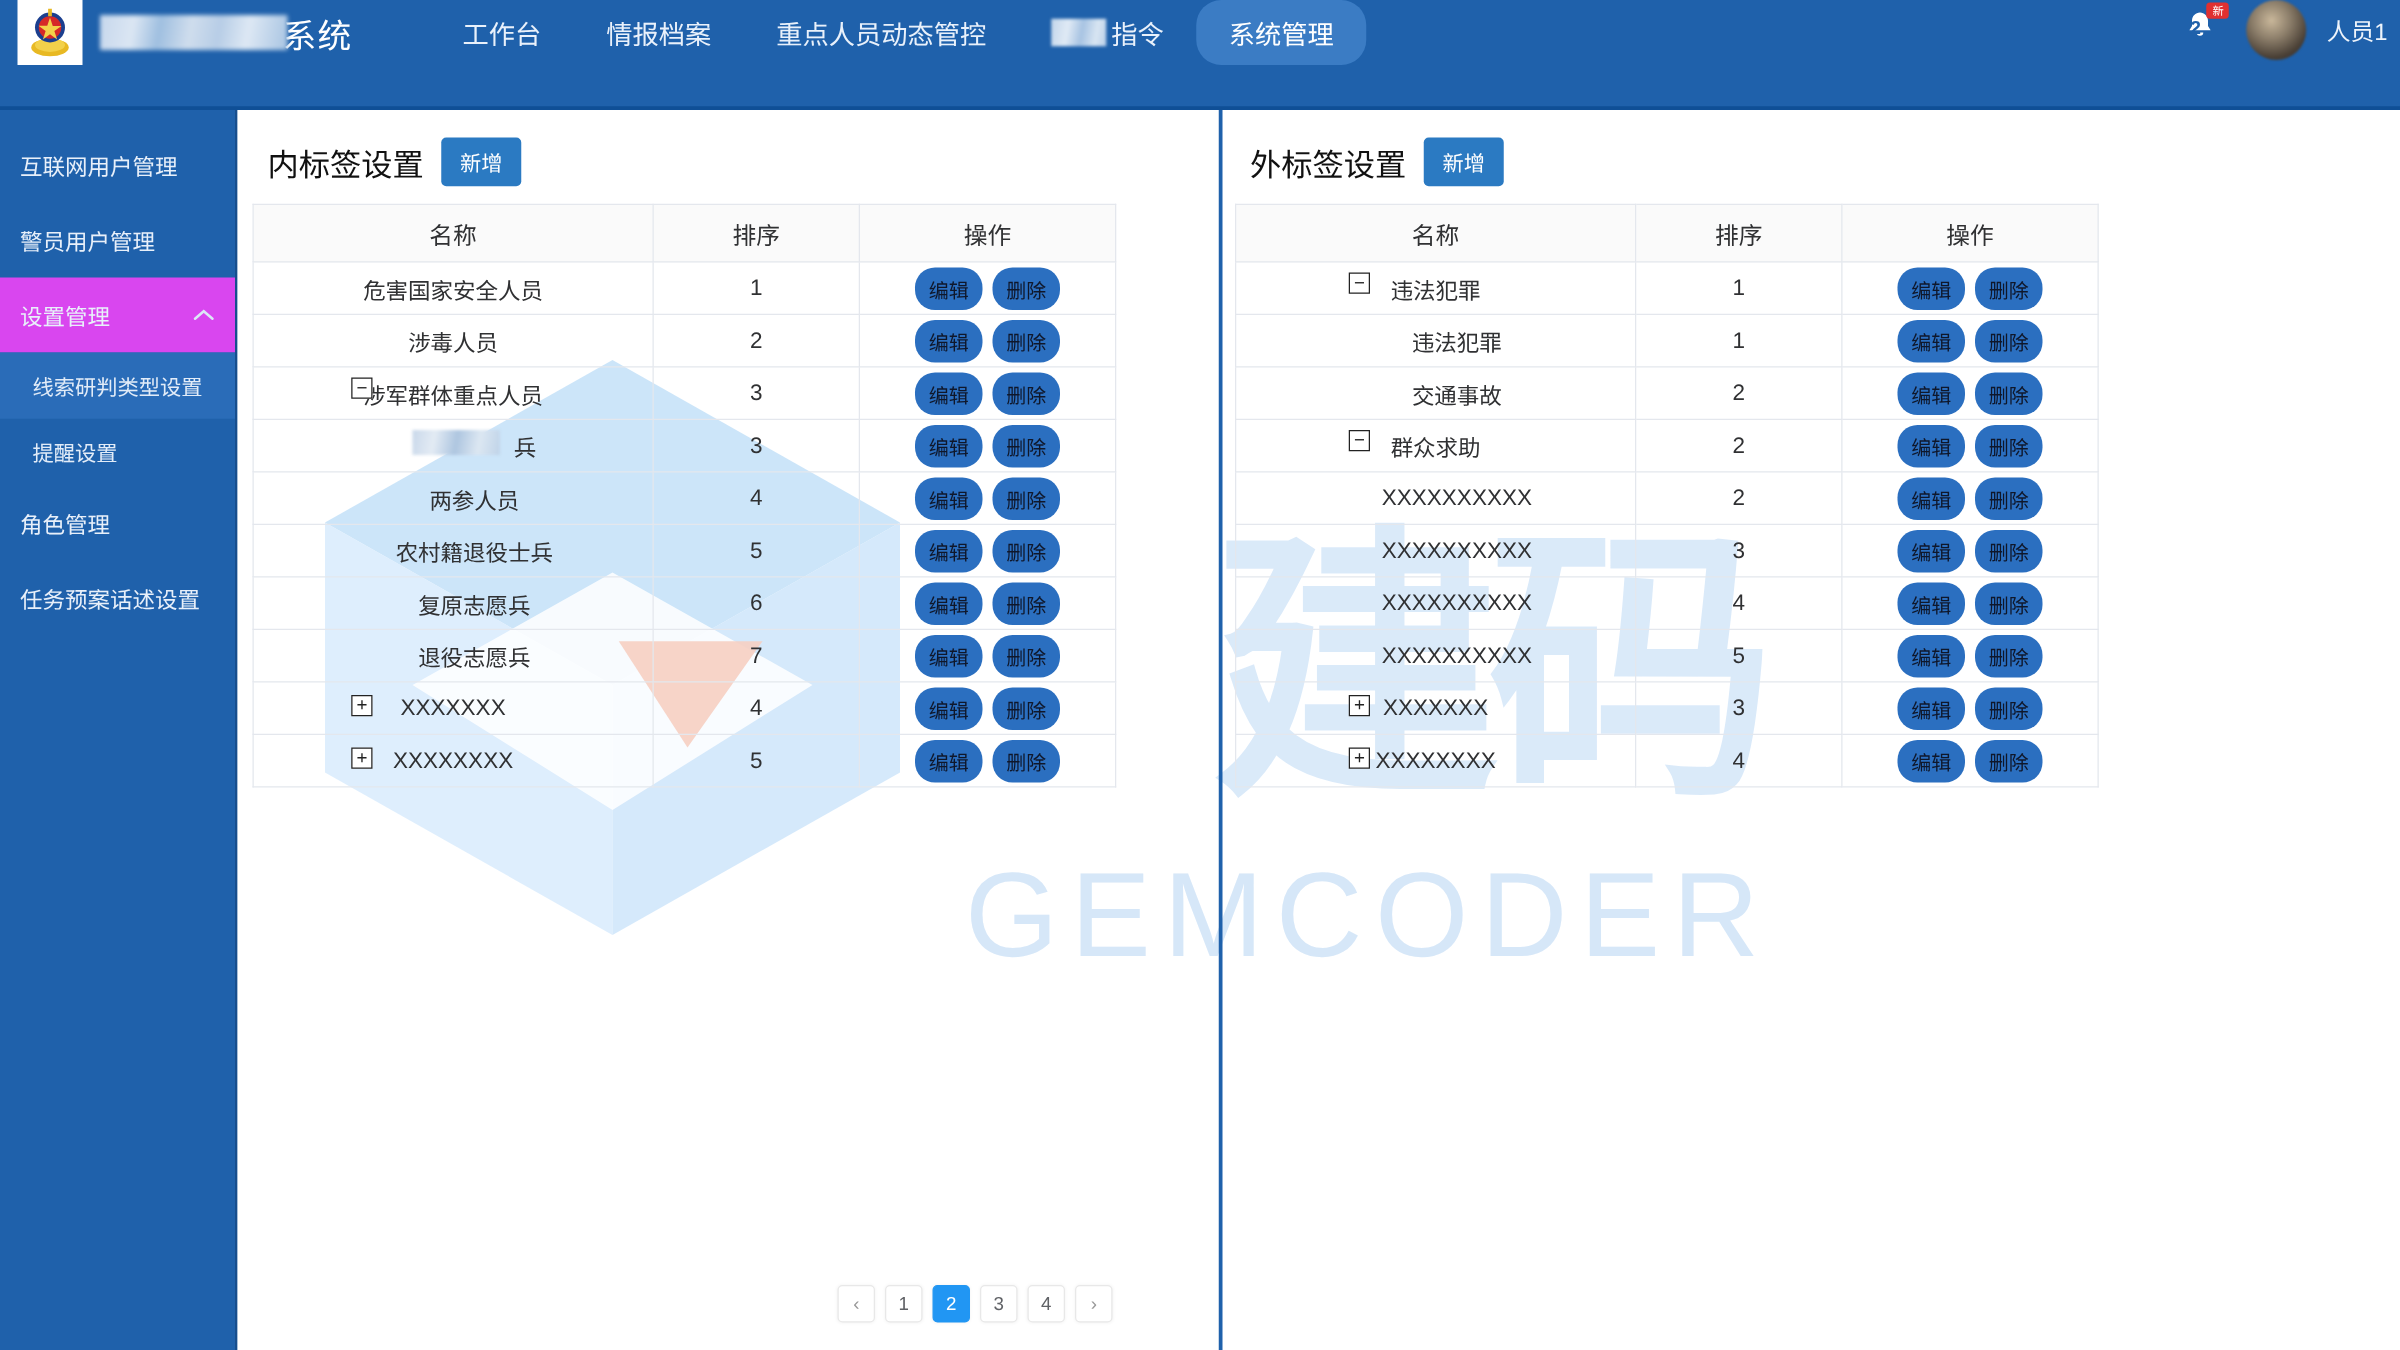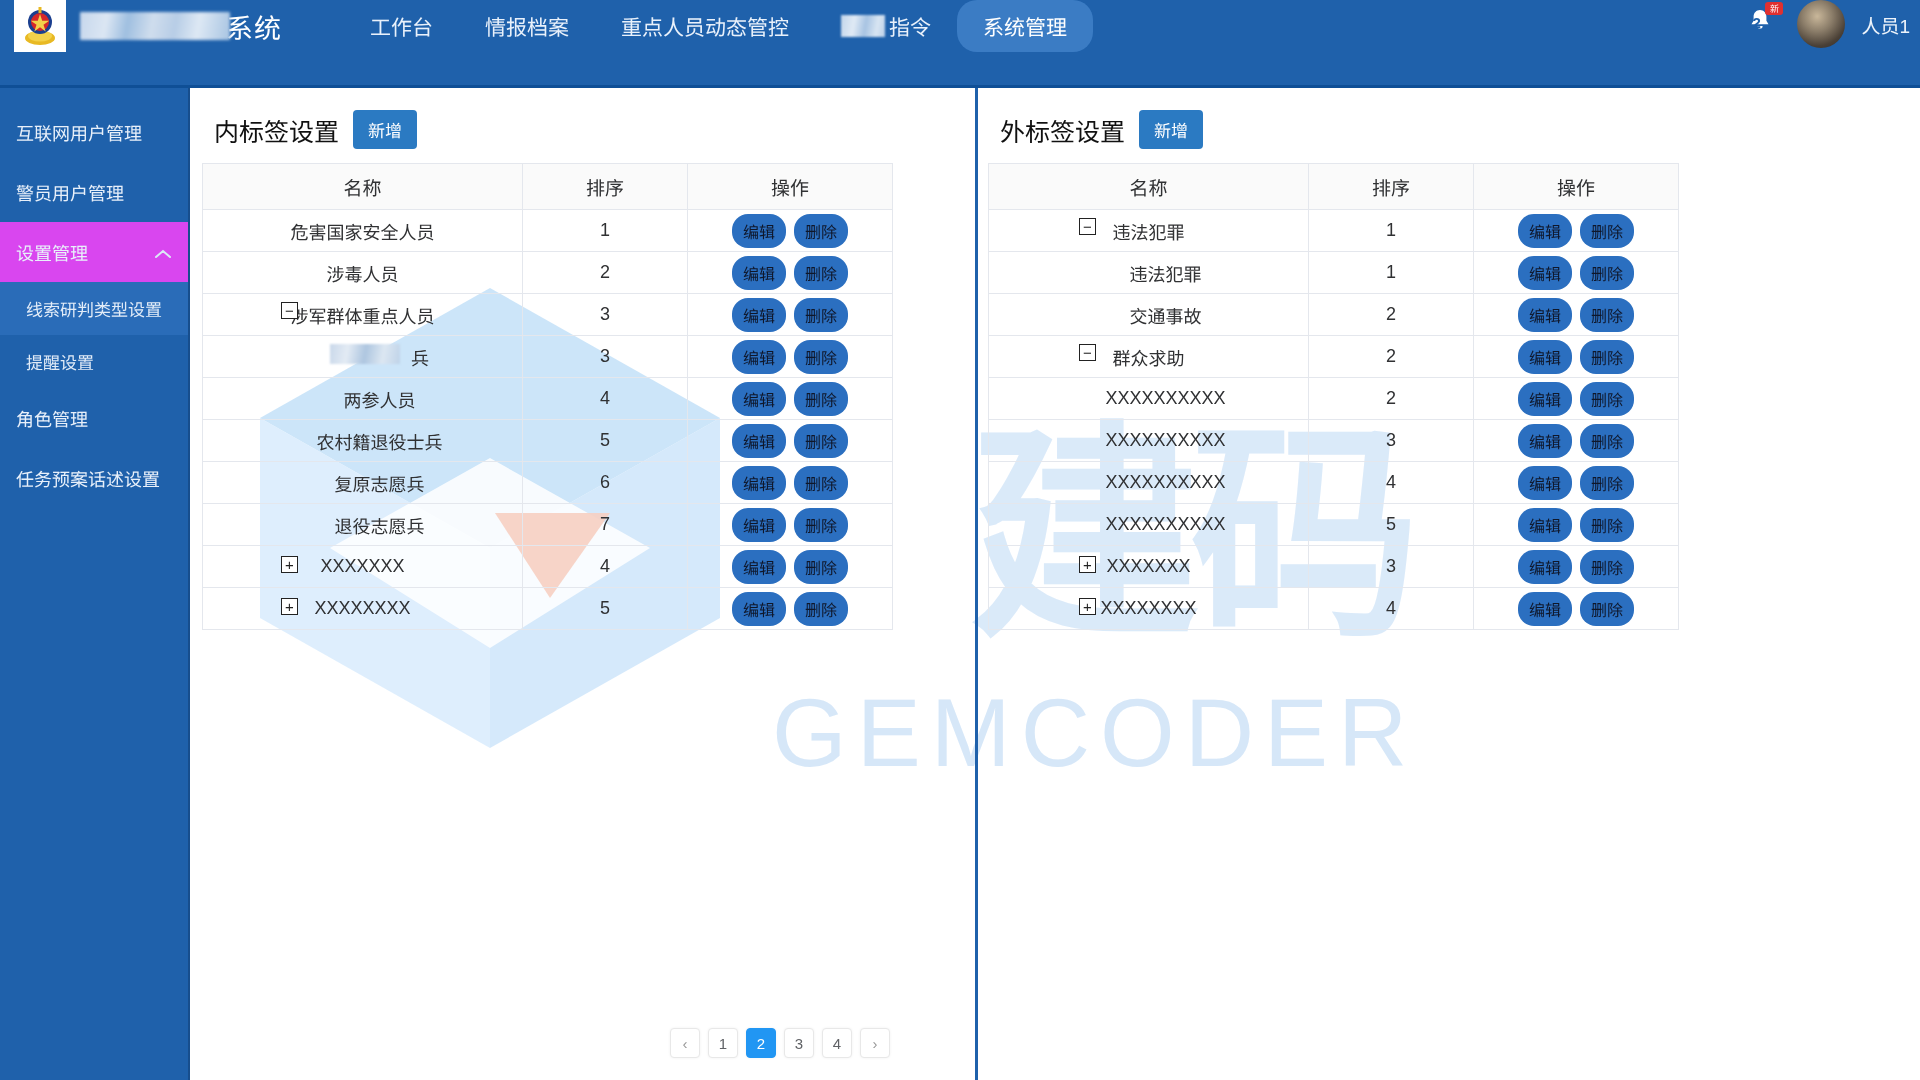--- a/index.html
+++ b/index.html
@@ -80,21 +80,21 @@
   .sidebar {
     position: absolute; left: 0; top: 88px;
     width: 190px; height: 992px;
     background: #1f61ab;
     border-right: 2px solid #174e8d;
     padding-top: 14px;
   }
   .side-item {
     color: #e8f0fa; font-size: 18px;
     padding: 17px 0 17px 16px; cursor: pointer;
-    display: flex; align-items: flex-end; white-space: nowrap;
+    display: flex; align-items: center; white-space: nowrap;
   }
   .side-item.expanded { background: #d946ef; }
   .side-item .chev { margin-left: auto; margin-right: 16px; }
   .side-sub {
     color: #e2ecf8; font-size: 17px;
     padding: 14px 0 14px 26px; cursor: pointer; white-space: nowrap;
   }
   .side-sub.selected { background: #2a6cb8; }
 
   

